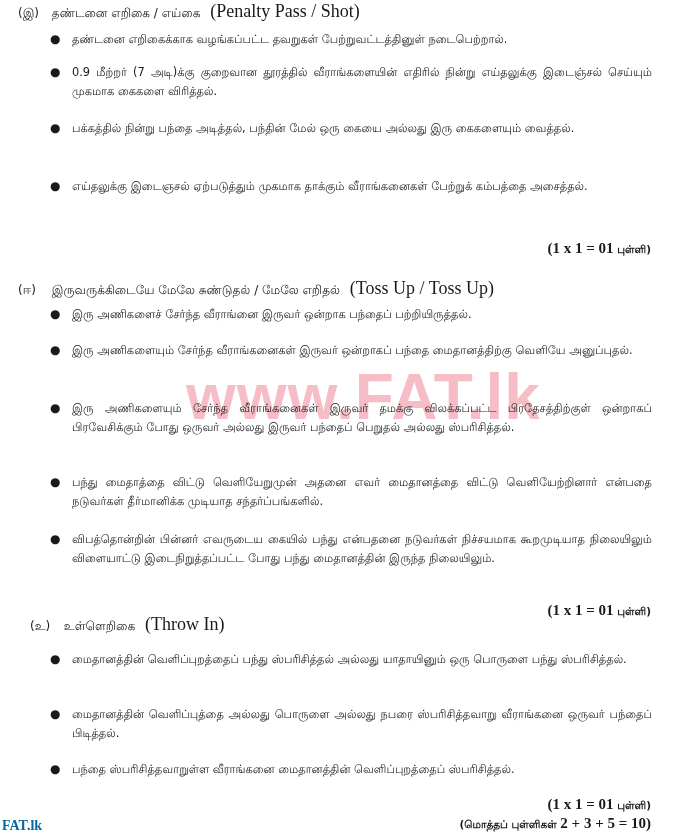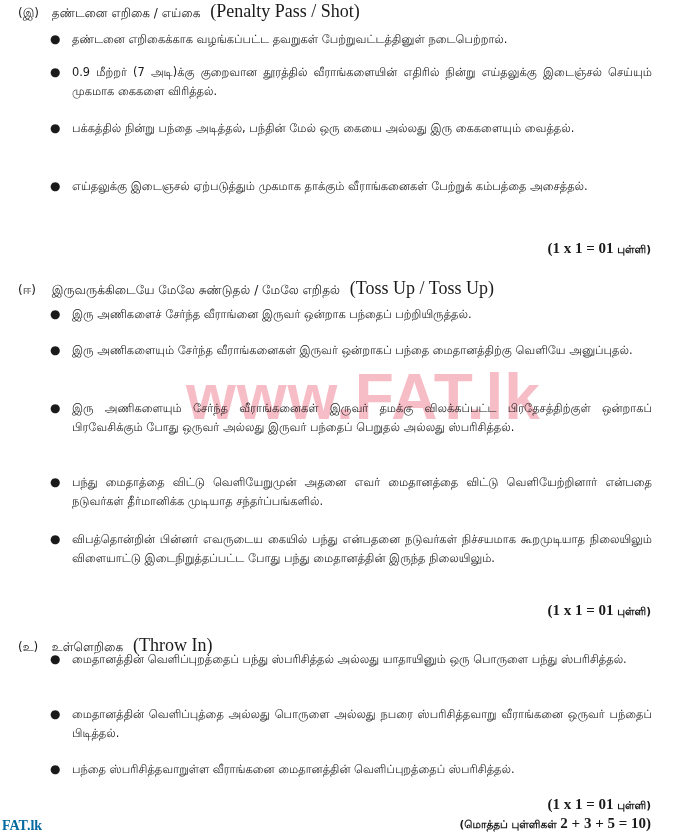--- a/index.html
+++ b/index.html
@@ -96,21 +96,21 @@
     </div>
     <div class="bullet" style="top:530px;">
       <span class="dot">●</span>
       <span class="txt">விபத்தொன்றின் பின்னர் எவருடைய கையில் பந்து என்பதனை நடுவர்கள் நிச்சயமாக கூறமுடியாத நிலையிலும் விளையாட்டு இடைநிறுத்தப்பட்ட போது பந்து மைதானத்தின் இருந்த நிலையிலும்.</span>
     </div>
     <div class="marks" style="top:602px;">
       <span>(1 x 1 =  01</span>
       <span class="ta">புள்ளி)</span>
     </div>
 
-    <div class="section-head" style="top:637px;">
+    <div class="section-head" style="top:616px;margin-left:12px;">
       <span class="label">(உ)</span>
       <span>உள்ளெறிகை</span>
       <span class="en">(Throw In)</span>
     </div>
     <div class="bullet" style="top:650px;">
       <span class="dot">●</span>
       <span class="txt">மைதானத்தின் வெளிப்புறத்தைப் பந்து ஸ்பரிசித்தல் அல்லது யாதாயினும் ஒரு பொருளை பந்து ஸ்பரிசித்தல்.</span>
     </div>
     <div class="bullet" style="top:705px;">
       <span class="dot">●</span>

